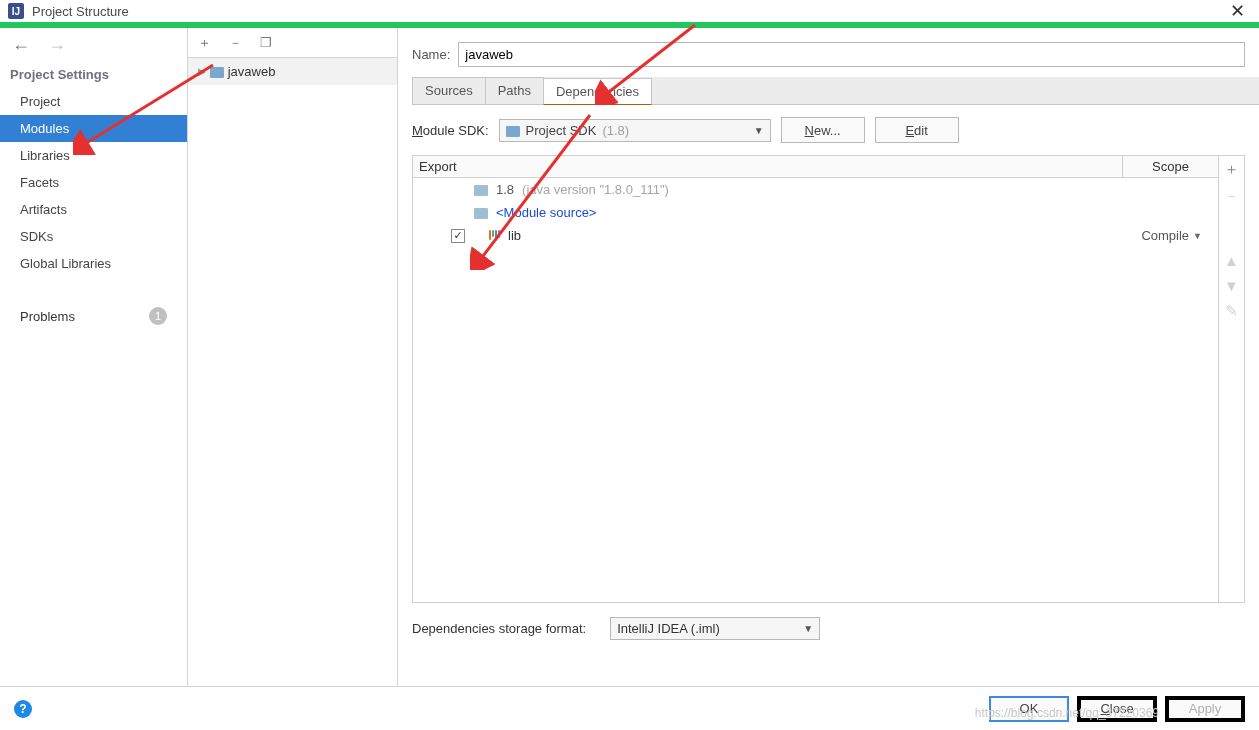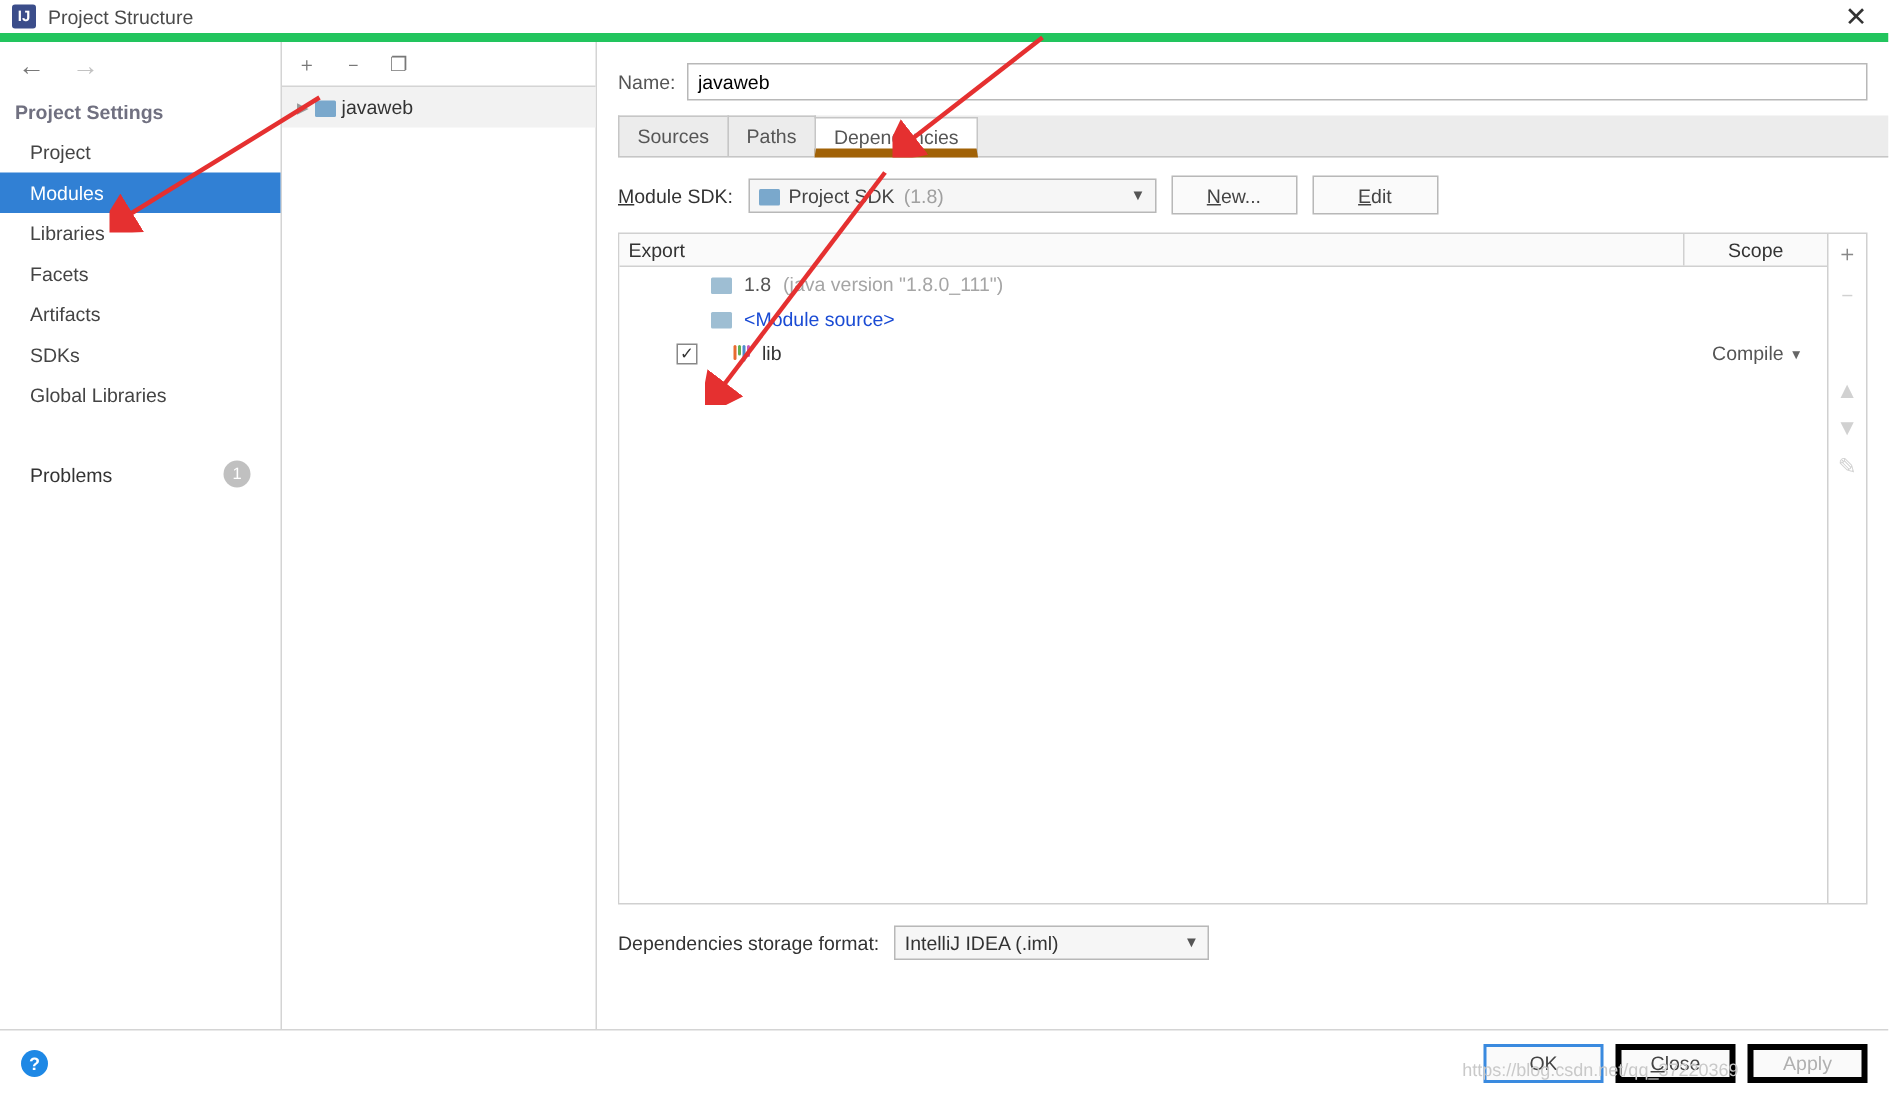--- a/index.html
+++ b/index.html
@@ -30,21 +30,21 @@
   .folder-icon { width:14px; height:11px; background:#7aa8cc; border-radius:1px; position:relative; top:1px;}
   .tree-label { color:#333; }
 
   .right-panel { flex:1; display:flex; flex-direction: column; }
   .name-row { display:flex; align-items:center; padding: 14px 14px 10px 14px; gap: 8px; }
   .name-row label { color:#555; }
   .name-row input { flex:1; border:1px solid #b8b8b8; padding: 4px 6px; font-size:13px; }
 
   .tabs-bar { display:flex; border-bottom:1px solid #c6c6c6; margin: 0 0 0 14px; height:28px; background:#ececec; }
   .tab { padding: 5px 12px; border:1px solid #c6c6c6; border-bottom:none; background:#ececec; color:#555; cursor:pointer; margin-right:-1px; }
-  .tab.active { background:#fff; position:relative; top:1px; border-bottom:6px solid #a16207; }
+  .tab.active { background:#fff; position:relative; top:1px; border-bottom:1px solid #a16207; }
 
   .module-sdk-row { display:flex; align-items:center; gap: 10px; padding: 12px 14px; }
   .module-sdk-row label span.u { text-decoration: underline; }
   .sdk-select { display:flex; align-items:center; gap:6px; border:1px solid #b8b8b8; padding: 3px 6px; width: 272px; background:#f6f6f6; cursor:pointer; }
   .sdk-select .folder-icon { background:#7aa8cc; }
   .sdk-select .sel-text { color:#444;text-align:right; }
   .sdk-select .sel-sub { color:#a0a0a0; }
   .sdk-select .chev { margin-left:auto; color:#555; font-size:10px; }
   .btn-sm { min-width:84px; height:26px; border:1px solid #b8b8b8; background:#fafafa; cursor:pointer; color:#444; padding:0 12px; }
   .btn-sm .u { text-decoration: underline; }
@@ -68,21 +68,21 @@
   .lib-icon span:nth-child(2){height:7px;background:#5fb051;}
   .lib-icon span:nth-child(3){height:11px;background:#4f8acc;}
   .lib-icon span:nth-child(4){height:8px;background:#c75bbd;}
   .scope-val { margin-left:auto; display:flex; align-items:center; gap:4px; color:#555; padding-right:8px; cursor:pointer;}
   .scope-val .chev { font-size:9px; color:#666; }
 
   .deps-side { width:26px; border-left:1px solid #d0d0d0; display:flex; flex-direction:column; align-items:center; gap:8px; padding-top:4px; color:#888; }
   .deps-side div { cursor:pointer; font-size:15px; }
   .deps-side .disabled { color:#d1d1d1; }
 
-  .storage-row { display:flex; align-items:center; gap: 10px; padding: 14px 14px; }
+  .storage-row { display:flex; align-items:center; gap: 24px; padding: 14px 14px; }
   .storage-select { display:flex; align-items:center; border:1px solid #b8b8b8; padding:3px 6px; width:210px; background:#f6f6f6; cursor:pointer; }
   .storage-select .chev { margin-left:auto; font-size:10px; color:#555;}
 
   .footer { position:absolute; bottom:0; left:0; right:0; border-top:1px solid #d4d4d4; height:44px; display:flex; align-items:center; padding: 0 14px; gap:8px; background:#fff; }
   .help-icon { width:18px; height:18px; border-radius:50%; background:#1e88e5; color:#fff; display:flex; align-items:center; justify-content:center; font-size:12px; font-weight:bold; cursor:pointer; }
   .footer-btns { margin-left:auto; display:flex; gap:8px; }
   .fbtn { min-width:80px; height:26px; border:4px solid #000000; background:#fafafa; cursor:pointer; color:#444; }
   .fbtn.primary { border:2px solid #3a8adf; }
   .fbtn:disabled { color:#b0b0b0; }
   .watermark { position:absolute; bottom:10px; right:100px; color:#c9c9c9; font-size:12px; pointer-events:none; }

